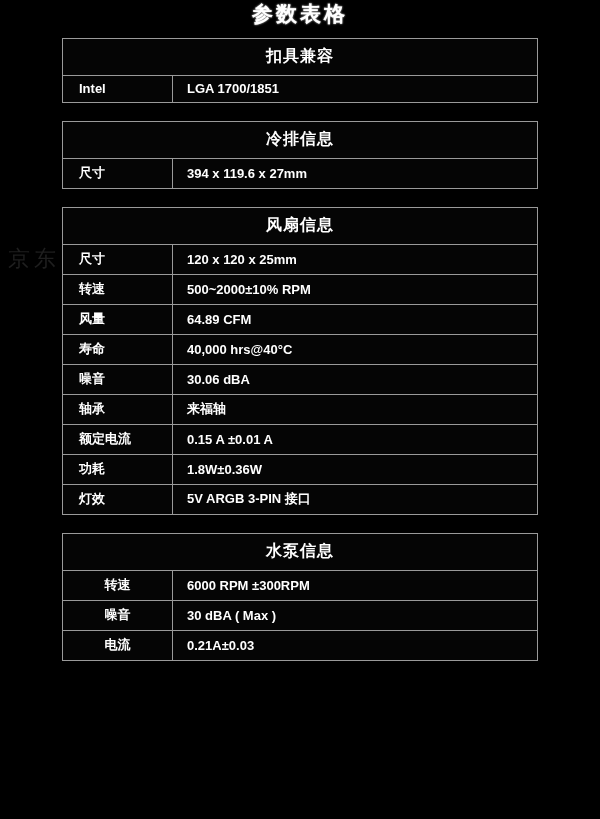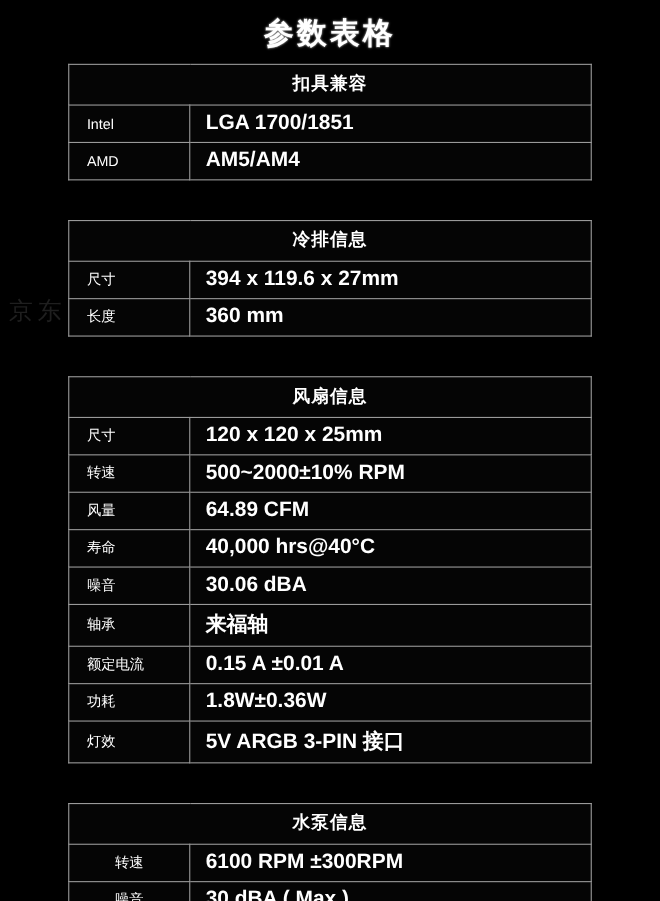--- a/index.html
+++ b/index.html
@@ -17,74 +17,74 @@
   }
   .page {
     width: 600px;
     height: 819px;
     position: relative;
     background: #000;
     padding: 0;
   }
   .page-title {
     text-align: center;
-    font-size: 27px;
+    font-size: 21px;
     font-weight: bold;
     letter-spacing: 3px;
     color: #ffffff;
-    padding-top: 12px;
+    padding-top: 0;
     padding-bottom: 10px;
     text-shadow: 0 0 2px #ffffff;
   }
   .tables {
     padding: 0 62px;
   }
   table.spec {
     width: 100%;
     border-collapse: collapse;
-    margin-bottom: 36px;
+    margin-bottom: 18px;
     background: #050505;
   }
   table.spec td, table.spec th {
     border: 1px solid #9a9a9a;
     padding: 0;
   }
   .sec-head {
     text-align: center;
     font-size: 16px;
     font-weight: bold;
     color: #ffffff;
     padding: 7px 4px 8px 4px !important;
     letter-spacing: 1px;
   }
   .k {
     width: 110px;
     text-align: center;
     font-size: 13px;
-    font-weight: normal;
+    font-weight: bold;
     color: #ffffff;
     padding: 5px 4px 6px 4px !important;
     white-space: nowrap;
   }
   .k.left {
     text-align: left;
     padding-left: 16px !important;
   }
   .v {
     text-align: left;
-    font-size: 19px;
+    font-size: 13px;
     color: #ffffff;
     padding: 5px 4px 6px 14px !important;
     font-weight: normal;
   }
   .v.bold { font-weight: bold; }
   .watermark {
     position: absolute;
     left: 8px;
-    top: 268px;
+    top: 244px;
     font-size: 22px;
     color: #1f1f1f;
     letter-spacing: 4px;
     pointer-events: none;
   }
 </style>
 </head>
 <body>
 
 <div class="page">
@@ -95,40 +95,32 @@
         <thead>
           <tr>
             <th class="sec-head" colspan="2">扣具兼容</th>
           </tr>
         </thead>
         <tbody>
           <tr>
             <td class="k left">Intel</td>
             <td class="v bold">LGA 1700/1851</td>
           </tr>
-          <tr>
-            <td class="k left">AMD</td>
-            <td class="v bold">AM5/AM4</td>
-          </tr>
         </tbody>
       </table>
       <table class="spec">
         <thead>
           <tr>
             <th class="sec-head" colspan="2">冷排信息</th>
           </tr>
         </thead>
         <tbody>
           <tr>
             <td class="k left">尺寸</td>
             <td class="v bold">394 x 119.6 x 27mm</td>
-          </tr>
-          <tr>
-            <td class="k left">长度</td>
-            <td class="v bold">360 mm</td>
           </tr>
         </tbody>
       </table>
       <table class="spec">
         <thead>
           <tr>
             <th class="sec-head" colspan="2">风扇信息</th>
           </tr>
         </thead>
         <tbody>
@@ -172,21 +164,21 @@
       </table>
       <table class="spec">
         <thead>
           <tr>
             <th class="sec-head" colspan="2">水泵信息</th>
           </tr>
         </thead>
         <tbody>
           <tr>
             <td class="k">转速</td>
-            <td class="v bold">6100 RPM ±300RPM</td>
+            <td class="v bold">6000 RPM ±300RPM</td>
           </tr>
           <tr>
             <td class="k">噪音</td>
             <td class="v bold">30 dBA ( Max )</td>
           </tr>
           <tr>
             <td class="k">电流</td>
             <td class="v bold">0.21A±0.03</td>
           </tr>
         </tbody>

